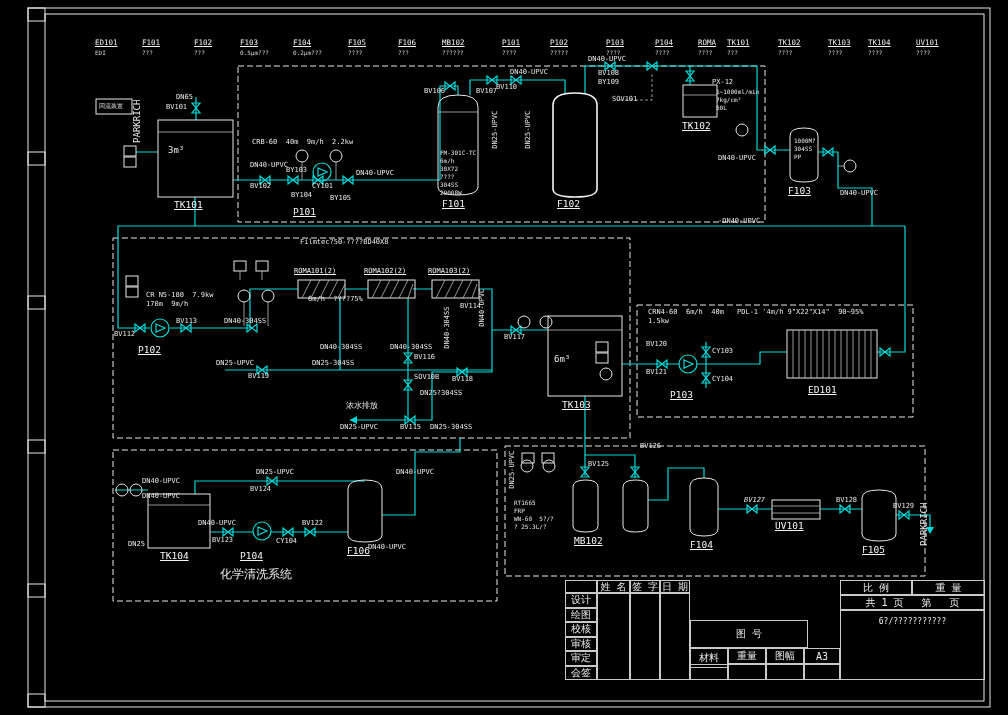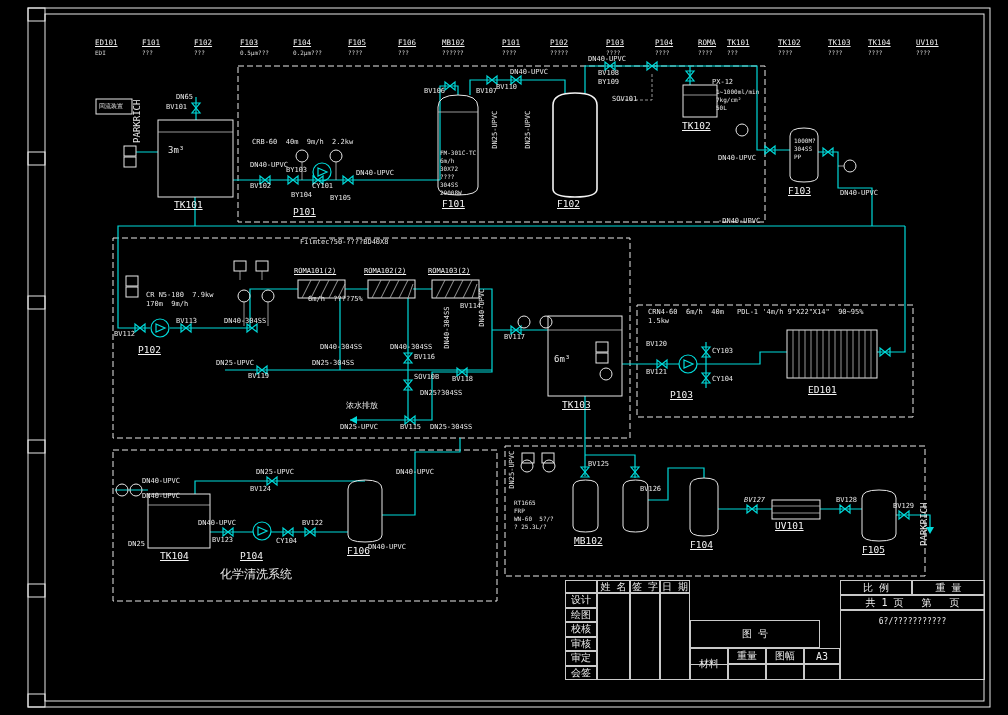--- a/index.html
+++ b/index.html
@@ -346,21 +346,21 @@
       <div class="lbl" style="left: 554px; top: 355px; font-size: 9px;">6m³</div>
       <div class="lbl" style="left: 648px; top: 309px;">CRN4-60  6m/h  40m</div>
       <div class="lbl" style="left: 648px; top: 318px;">1.5kw</div>
       <div class="lbl" style="left: 646px; top: 341px;">BV120</div>
       <div class="lbl" style="left: 712px; top: 348px;">CY103</div>
       <div class="lbl" style="left: 646px; top: 369px;">BV121</div>
       <div class="lbl" style="left: 712px; top: 376px;">CY104</div>
       <div class="lbl" style="left: 737px; top: 309px;">PDL-1 '4m/h 9"X22"X14"  90~95%</div>
       <div class="lbl" style="left: 517px; top: 481px; transform-origin: 0px 100%; transform: rotate(-90deg);">DN25-UPVC</div>
       <div class="lbl" style="left: 588px; top: 461px;">BV125</div>
-      <div class="lbl" style="left: 640px; top: 486px;">BV126</div>
+      <div class="lbl" style="left: 640px; top: 443px;">BV126</div>
       <div class="lbl" style="left: 514px; top: 500px; font-size: 6px;">RT1665</div>
       <div class="lbl" style="left: 514px; top: 508px; font-size: 6px;">FRP</div>
       <div class="lbl" style="left: 514px; top: 516px; font-size: 6px;">WN-60  5?/?</div>
       <div class="lbl" style="left: 514px; top: 524px; font-size: 6px;">? 25.3L/?</div>
       <div class="lbl" style="left: 744px; top: 497px; font-style: italic;">BV127</div>
       <div class="lbl" style="left: 836px; top: 497px;">BV128</div>
       <div class="lbl" style="left: 893px; top: 503px;">BV129</div>
       <div class="lbl" style="left: 142px; top: 478px;">DN40-UPVC</div>
       <div class="lbl" style="left: 142px; top: 493px;">DN40-UPVC</div>
       <div class="lbl" style="left: 256px; top: 469px;">DN25-UPVC</div>
@@ -402,22 +402,22 @@
     <div class="tbc" style="left:95px;top:0;width:30px;height:13px;">日 期</div>
     <div class="tbc" style="left:0;top:13px;width:32px;height:14.5px;">设计</div>
     <div class="tbc" style="left:0;top:27.5px;width:32px;height:14.5px;">绘图</div>
     <div class="tbc" style="left:0;top:42px;width:32px;height:14.5px;">校核</div>
     <div class="tbc" style="left:0;top:56.5px;width:32px;height:14.5px;">审核</div>
     <div class="tbc" style="left:0;top:71px;width:32px;height:14.5px;">审定</div>
     <div class="tbc" style="left:0;top:85.5px;width:32px;height:14.5px;">会签</div>
     <div class="tbc" style="left:32px;top:13px;width:33px;height:87px;"></div>
     <div class="tbc" style="left:65px;top:13px;width:30px;height:87px;"></div>
     <div class="tbc" style="left:95px;top:13px;width:30px;height:87px;"></div>
-    <div class="tbc" style="left:125px;top:40px;width:130px;height:28px;">图 号</div>
-    <div class="tbc" style="left:125px;top:68px;width:38px;height:32px;">材料</div>
+    <div class="tbc" style="left:125px;top:40px;width:118px;height:28px;">图 号</div>
+    <div class="tbc" style="left:125px;top:68px;width:38px;height:20px;">材料</div>
     <div class="tbc" style="left:163px;top:68px;width:38px;height:16px;">重量</div>
     <div class="tbc" style="left:201px;top:68px;width:38px;height:16px;">图幅</div>
     <div class="tbc" style="left:239px;top:68px;width:36px;height:16px;">A3</div>
     <div class="tbc" style="left:125px;top:84px;width:38px;height:16px;"></div>
     <div class="tbc" style="left:163px;top:84px;width:38px;height:16px;"></div>
     <div class="tbc" style="left:201px;top:84px;width:38px;height:16px;"></div>
     <div class="tbc" style="left:239px;top:84px;width:36px;height:16px;"></div>
     <div class="tbc" style="left:275px;top:0;width:72px;height:15px;">比 例</div>
     <div class="tbc" style="left:347px;top:0;width:73px;height:15px;">重 量</div>
     <div class="tbc" style="left:275px;top:15px;width:145px;height:15px;">共 1 页   第   页</div>

